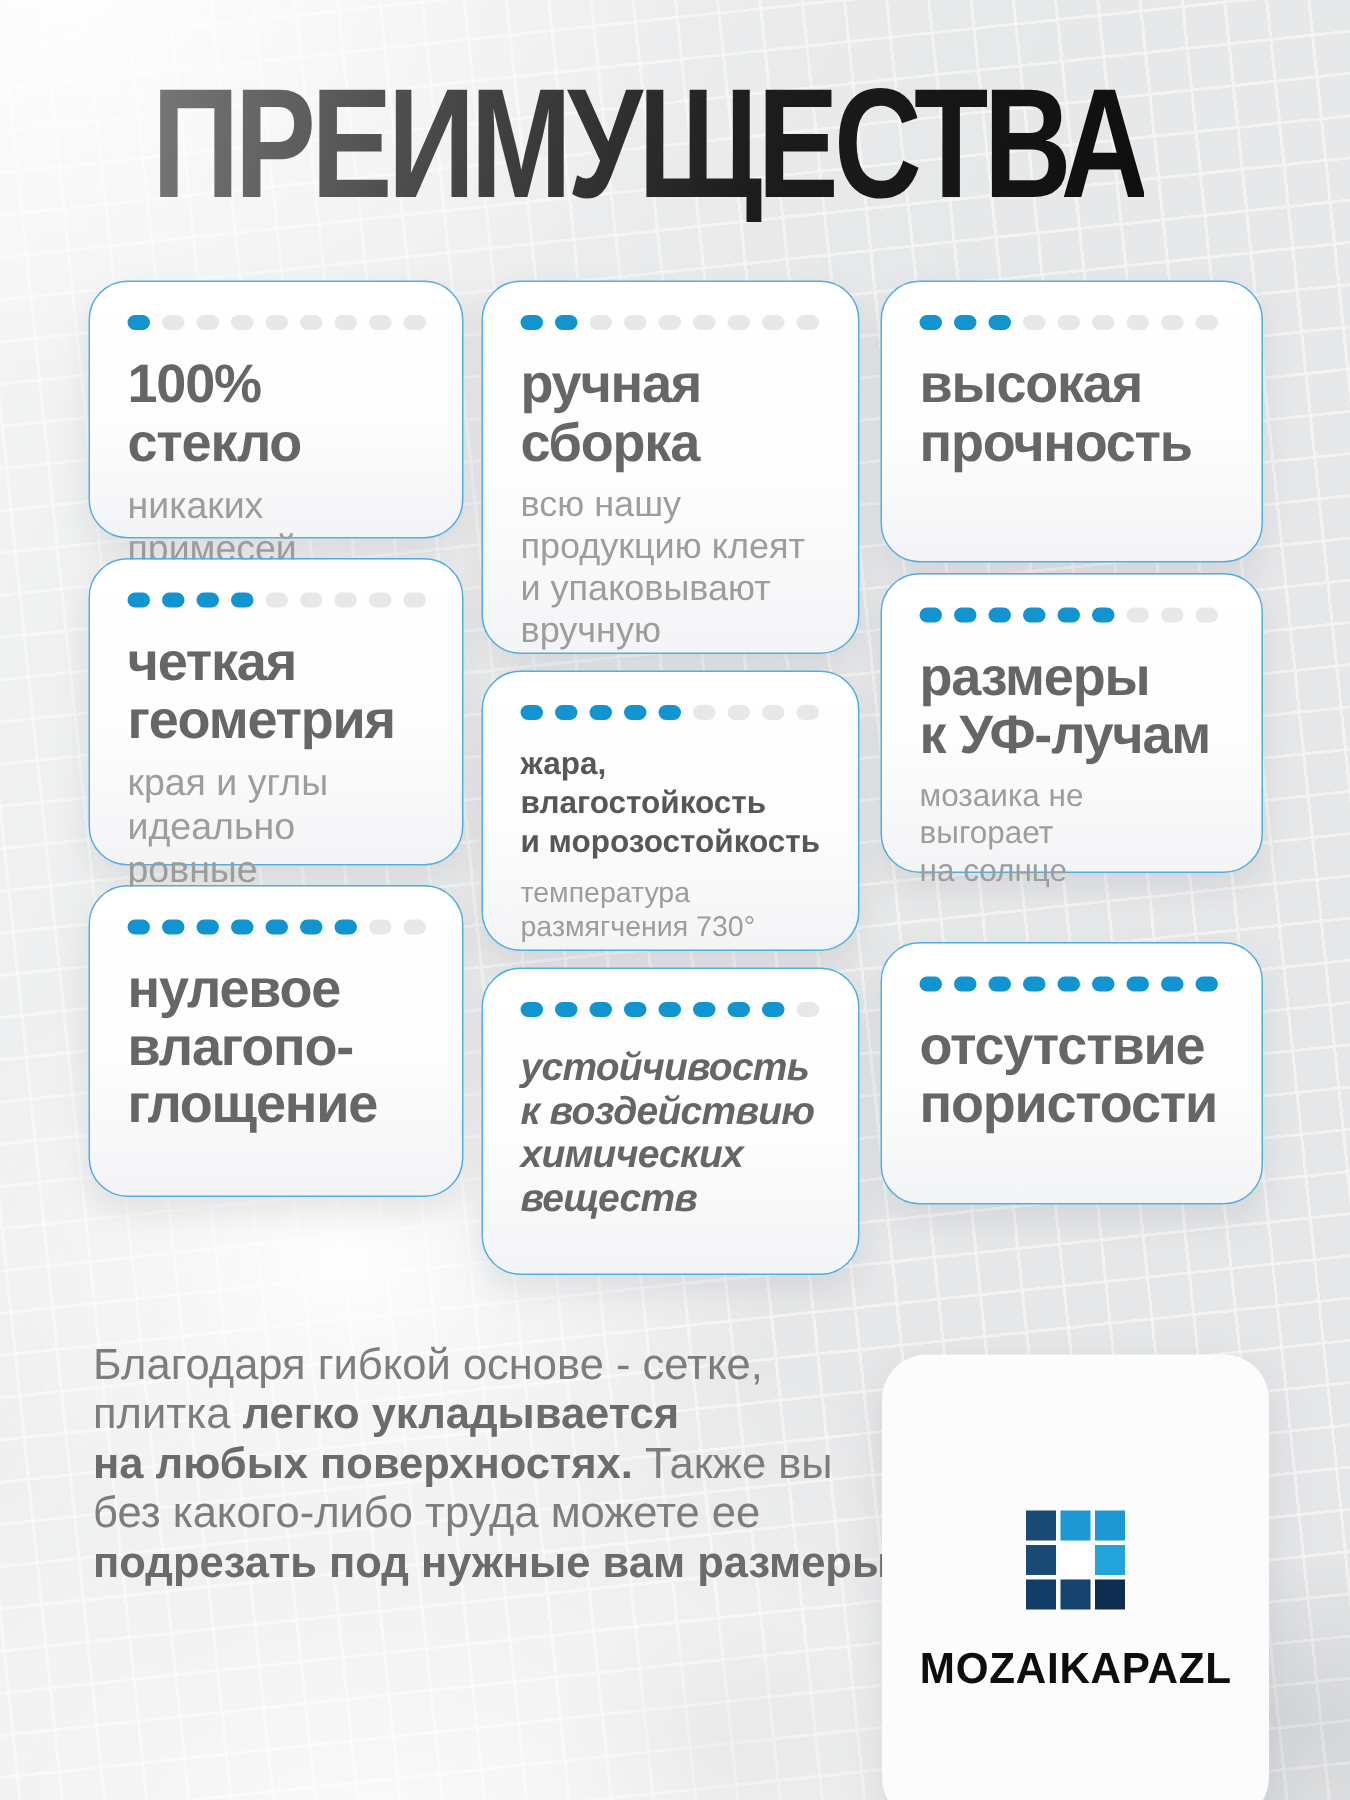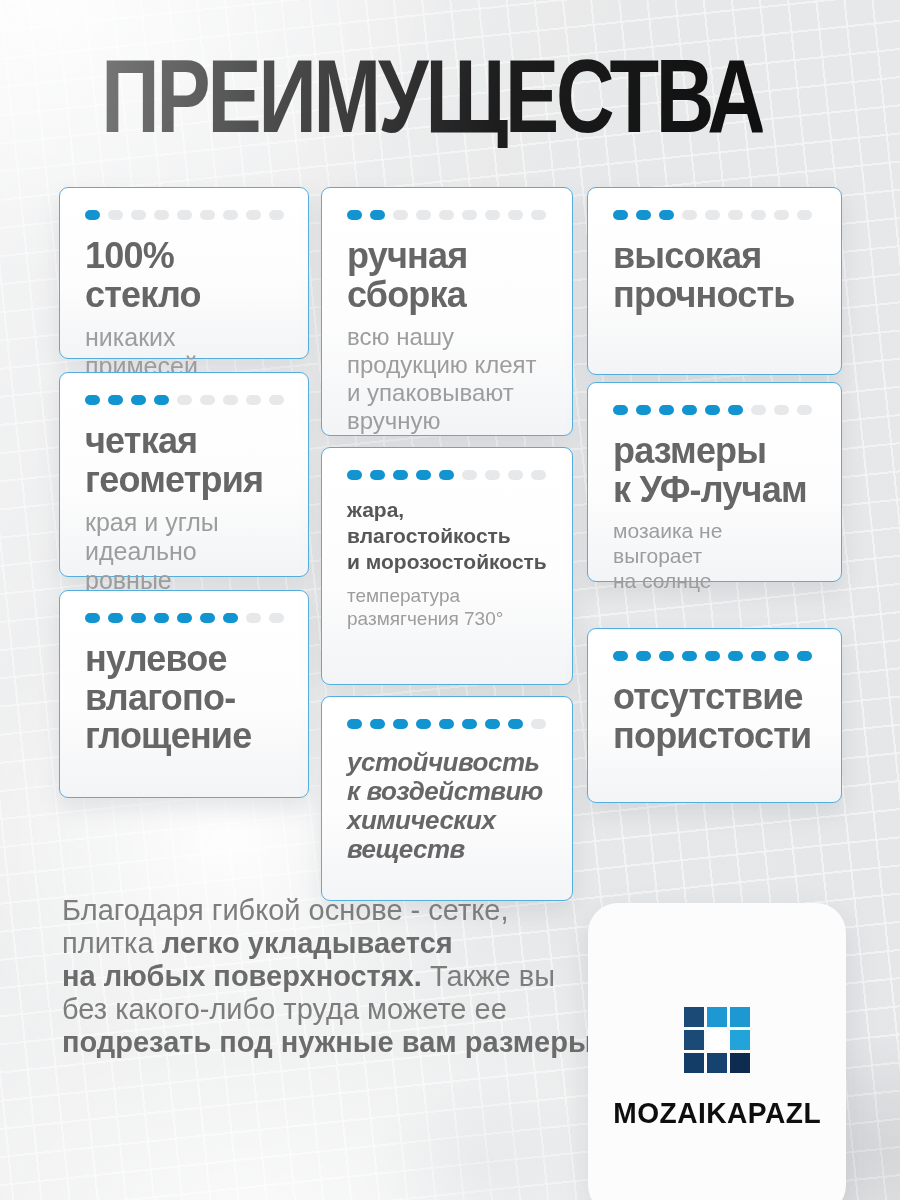--- a/index.html
+++ b/index.html
@@ -46,26 +46,26 @@
   .col-1 { width:250px; margin-right:12px; }
   .col-2 { width:252px; margin-right:14px; }
   .col-3 { width:255px; }
   .col-1 .card { margin-bottom:13px; }
   .col-2 .card { margin-bottom:11px; }
   .col-3 .card { margin-bottom:7px; }
   .card {
     box-sizing:border-box;
     background:linear-gradient(180deg,#ffffff 0%,#fdfdfd 55%,#f3f4f6 100%);
     border:1.5px solid var(--card-border,#54aedd);
-    border-radius:9px;
+    border-radius:26px;
     padding:22px 25px;
     box-shadow:0 10px 22px rgba(105,115,126,.15);
   }
   .h-c1{height:172px;} .h-c2{height:249px;} .h-c3{height:188px;}
-  .h-c4{height:205px;} .h-c5{height:238px;} .h-c6{height:200px;}
+  .h-c4{height:205px;} .h-c5{height:187px;} .h-c6{height:200px;}
   .h-c7{height:208px;} .h-c8{height:205px;font-style:italic;} .h-c9{height:175px;margin-top:39px;}
   .dashes { display:flex; gap:8px; height:10px; }
   .dash { width:15px; height:10px; border-radius:5px; flex:0 0 auto; }
   .dash-blue { background:var(--dash-blue,#1294d0); }
   .dash-gray { background:var(--dash-gray,#e6e8ea); }
   .card-title {
     margin:17px 0 0; white-space:pre-line;
     font-size:36px; font-weight:700; line-height:1.07; letter-spacing:-0.8px;
     color:var(--heading,#666);
   }

